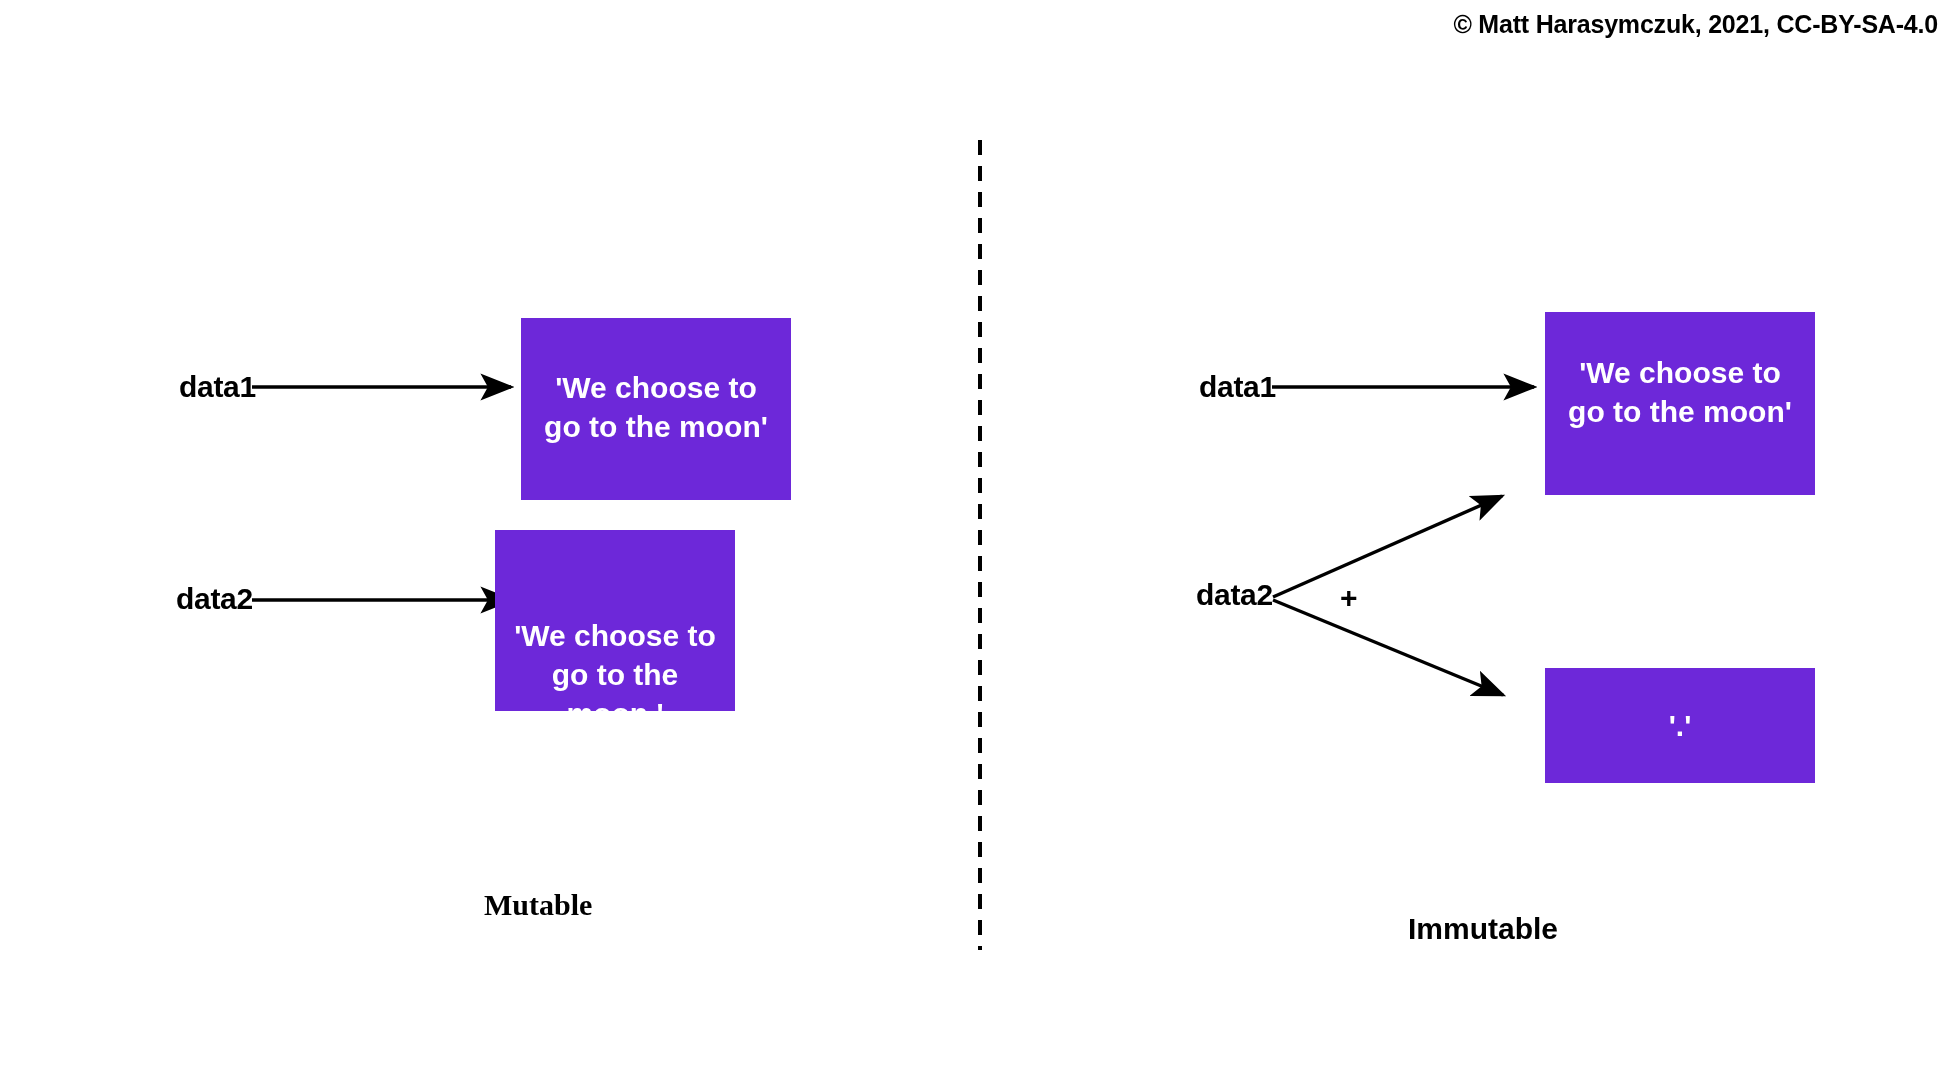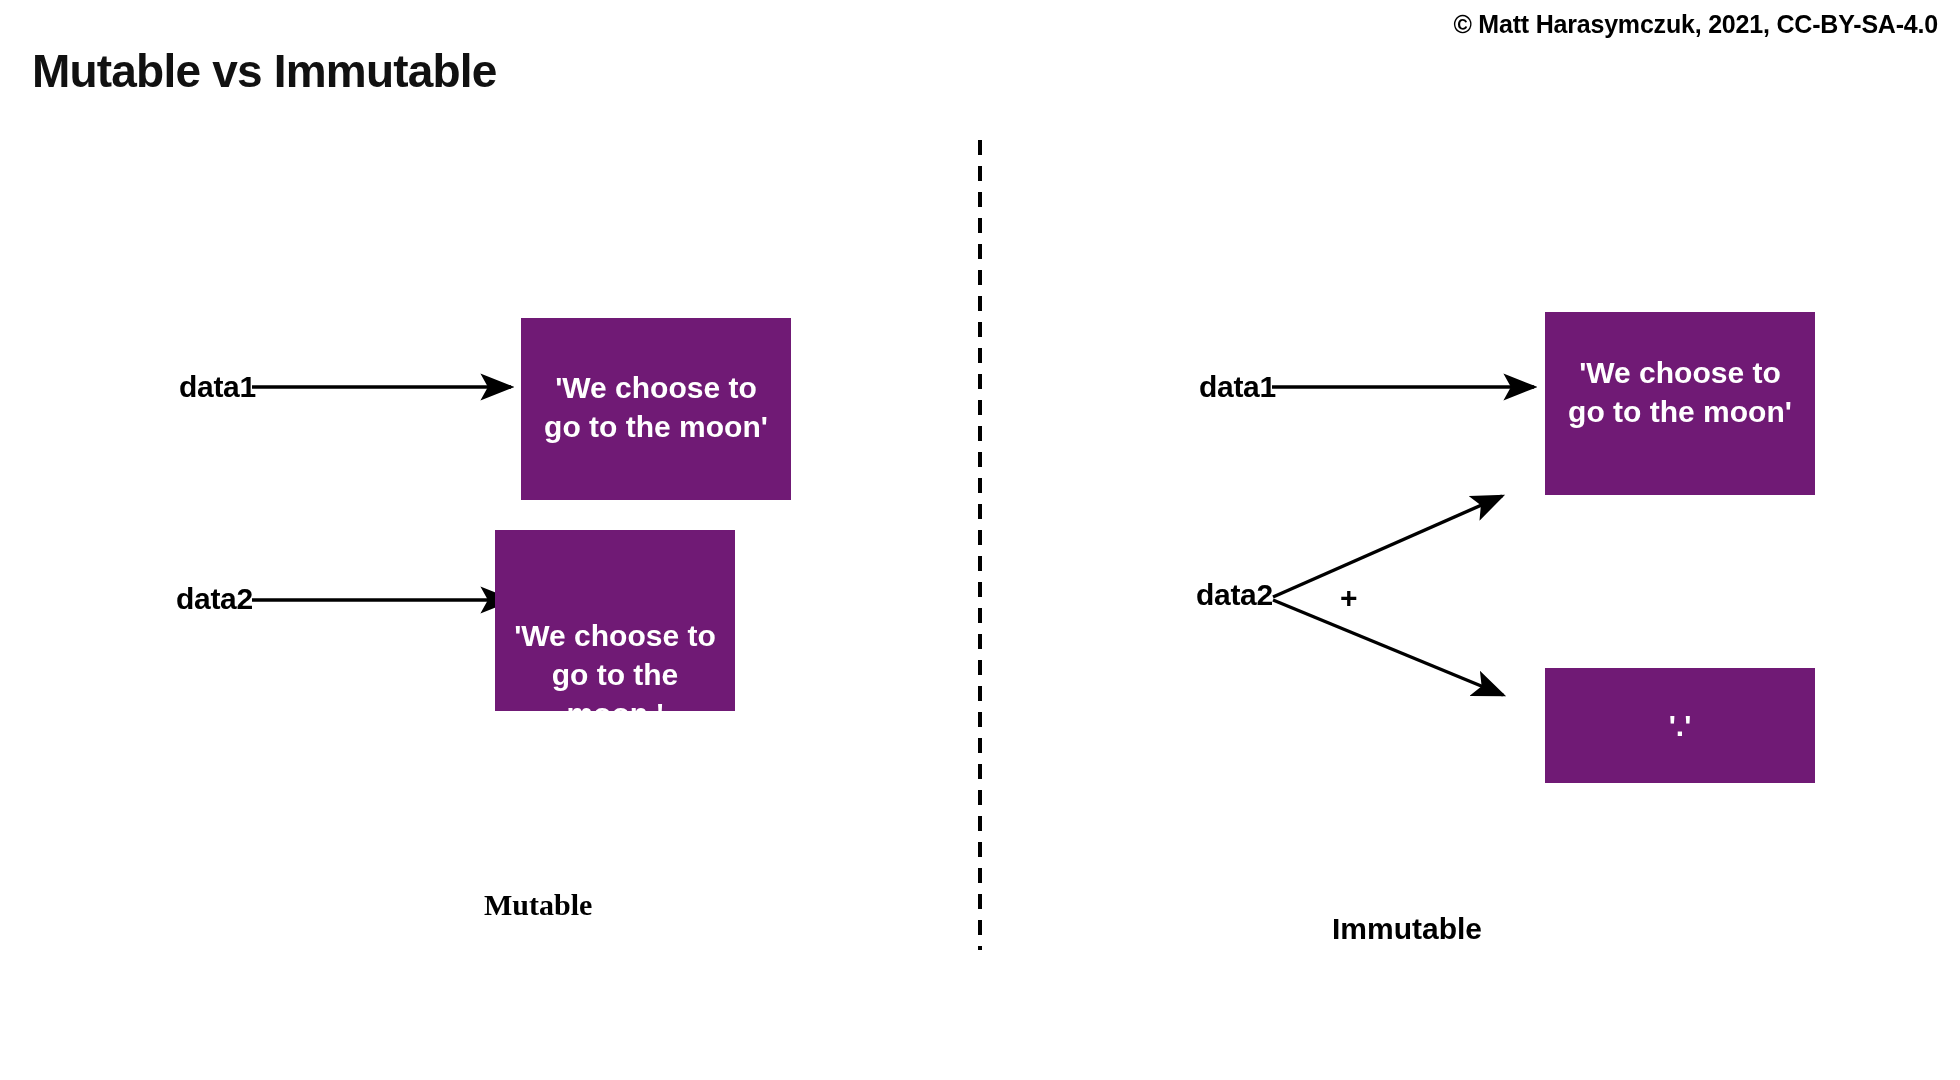--- a/index.html
+++ b/index.html
@@ -52,21 +52,21 @@
     left: 0;
     top: 0;
     width: 1960px;
     height: 1080px;
     pointer-events: none;
   }
 
   
   .mem-box {
     position: absolute;
-    background: #701a75;
+    background: #6d28d9;
     display: flex;
     align-items: center;
     justify-content: center;
     text-align: center;
     color: #ffffff;
     font-weight: bold;
     font-size: 30px;
     line-height: 1.3;
     padding: 0 14px;
     box-sizing: border-box;
@@ -111,40 +111,39 @@
 
   
   .section-caption {
     position: absolute;
     font-size: 30px;
     font-weight: bold;
     color: #000000;
     white-space: nowrap;
   }
   #caption-mutable   { left: 484px;  top: 888px; font-family: Liberation Serif, serif; }
-  #caption-immutable { left: 1332px; top: 912px; text-align: right; }
+  #caption-immutable { left: 1408px; top: 912px; text-align: right; }
 
   
   .arrows-svg {
     position: absolute;
     left: 0;
     top: 0;
     width: 1960px;
     height: 1080px;
     pointer-events: none;
   }
 </style>
 </head>
 <body>
 
 <div class="slide">
 
   <div class="copyright">© Matt Harasymczuk, 2021, CC-BY-SA-4.0</div>
 
-  <div class="slide-title">Mutable vs Immutable</div>
 
   <svg class="divider-svg" viewBox="0 0 1960 1080" xmlns="http://www.w3.org/2000/svg">
     <line x1="980" y1="140" x2="980" y2="950" stroke="#000000" stroke-width="4" stroke-dasharray="15 11" stroke-linecap="butt"></line>
   </svg>
 
   <svg class="arrows-svg" viewBox="0 0 1960 1080" xmlns="http://www.w3.org/2000/svg">
     <defs>
       <marker id="ah" markerWidth="10" markerHeight="8" refX="9" refY="4" orient="auto" markerUnits="strokeWidth">
         <path d="M0,0 L10,4 L0,8 L2.2,4 Z" fill="#000000"></path>
       </marker>

